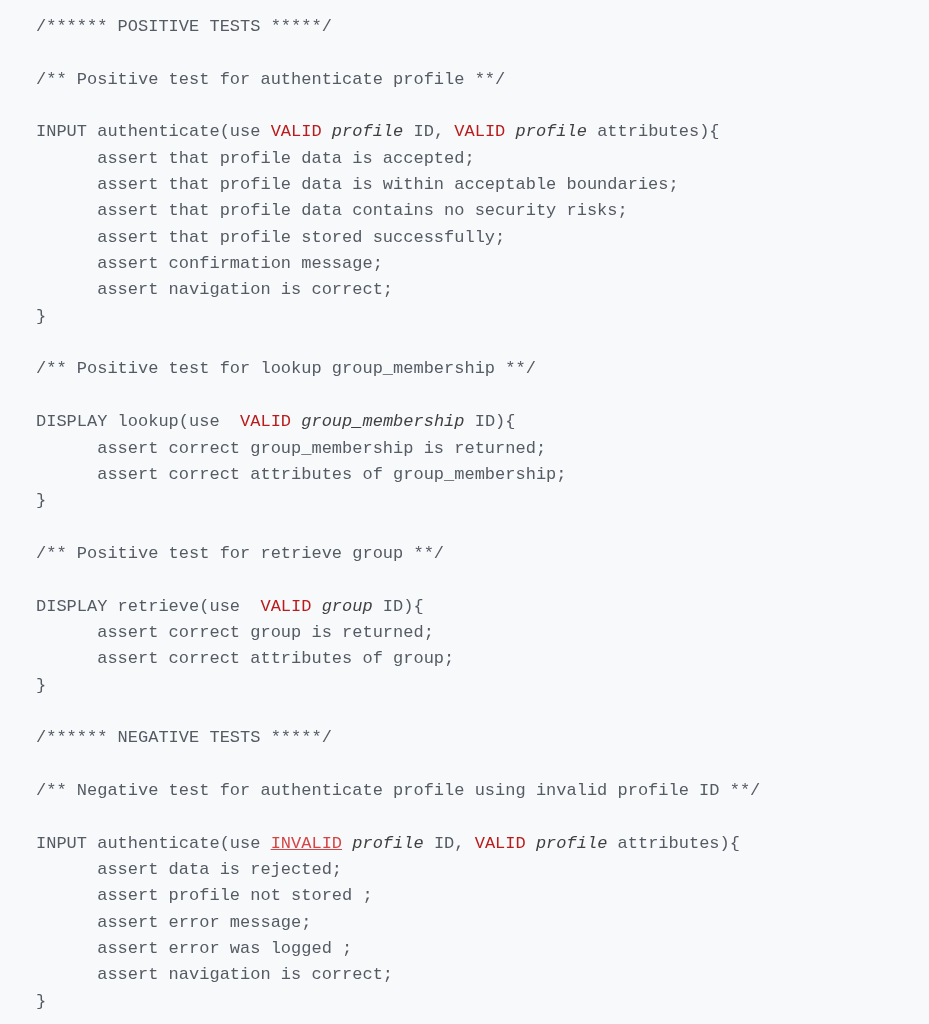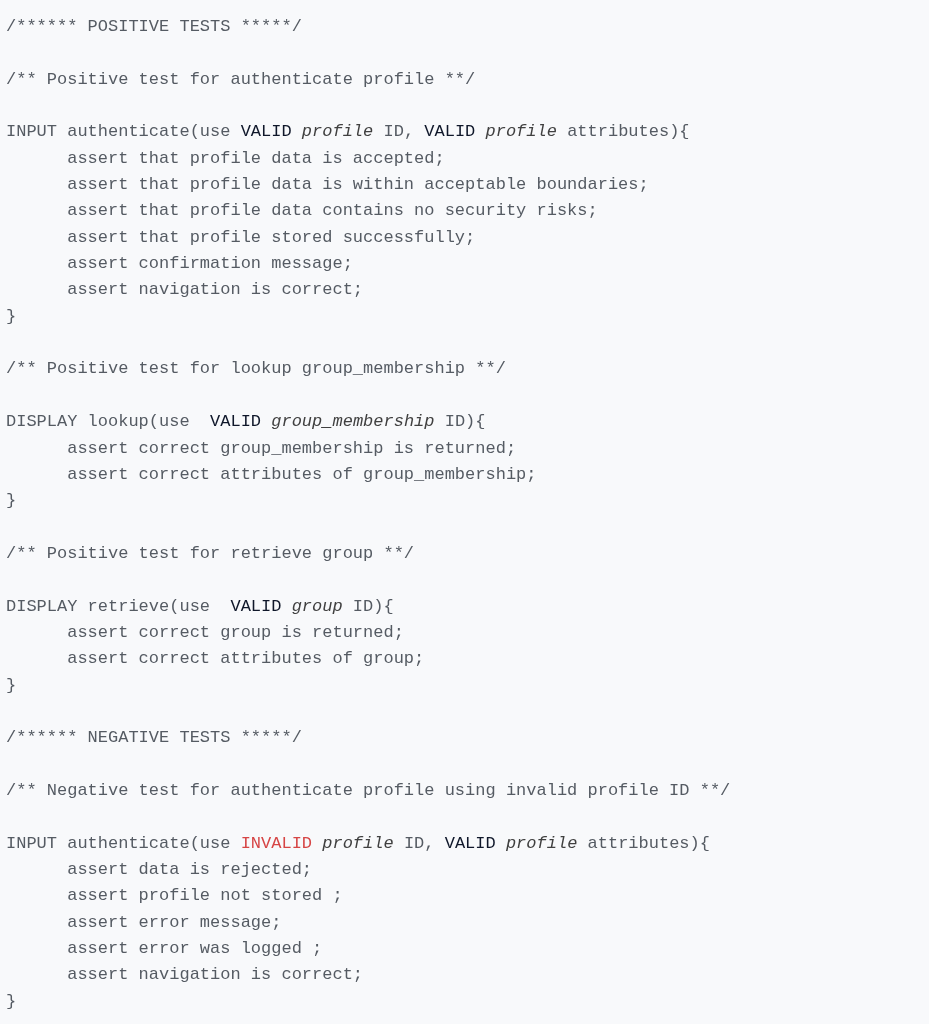--- a/index.html
+++ b/index.html
@@ -5,26 +5,26 @@
   html, body {
     margin: 0;
     padding: 0;
     background: #f8f9fb;
     font-family: "SFMono-Regular", Consolas, "Liberation Mono", Menlo, monospace;
     font-size: 17px;
     line-height: 1.55;
     color: #555b63;
   }
   .code-block {
-    padding: 14px 18px 0 6px;
+    padding: 14px 18px 0 36px;
     white-space: pre;
     overflow: hidden;
     height: 1024px;
     box-sizing: border-box;
   }
-  .tok-valid   { color: #0f172a; }
-  .tok-invalid { color: #d64545; }
+  .tok-valid   { color: #b91c1c; }
+  .tok-invalid { color: #d64545; text-decoration: underline; }
   .tok-entity  { color: #404040; font-style: italic; }
 </style>
 </head>
 <body>
 
 <div class="code-block" id="code-host"><div><span>/****** POSITIVE TESTS *****/</span></div><div>&nbsp;</div><div><span>/** Positive test for authenticate profile **/</span></div><div>&nbsp;</div><div><span>INPUT authenticate(use </span><span class="tok-valid">VALID</span><span> </span><span class="tok-entity">profile</span><span> ID, </span><span class="tok-valid">VALID</span><span> </span><span class="tok-entity">profile</span><span> attributes){</span></div><div><span>      assert that profile data is accepted;</span></div><div><span>      assert that profile data is within acceptable boundaries;</span></div><div><span>      assert that profile data contains no security risks;</span></div><div><span>      assert that profile stored successfully;</span></div><div><span>      assert confirmation message;</span></div><div><span>      assert navigation is correct;</span></div><div><span>}</span></div><div>&nbsp;</div><div><span>/** Positive test for lookup group_membership **/</span></div><div>&nbsp;</div><div><span>DISPLAY lookup(use  </span><span class="tok-valid">VALID</span><span> </span><span class="tok-entity">group_membership</span><span> ID){</span></div><div><span>      assert correct group_membership is returned;</span></div><div><span>      assert correct attributes of group_membership;</span></div><div><span>}</span></div><div>&nbsp;</div><div><span>/** Positive test for retrieve group **/</span></div><div>&nbsp;</div><div><span>DISPLAY retrieve(use  </span><span class="tok-valid">VALID</span><span> </span><span class="tok-entity">group</span><span> ID){</span></div><div><span>      assert correct group is returned;</span></div><div><span>      assert correct attributes of group;</span></div><div><span>}</span></div><div>&nbsp;</div><div><span>/****** NEGATIVE TESTS *****/</span></div><div>&nbsp;</div><div><span>/** Negative test for authenticate profile using invalid profile ID **/</span></div><div>&nbsp;</div><div><span>INPUT authenticate(use </span><span class="tok-invalid">INVALID</span><span> </span><span class="tok-entity">profile</span><span> ID, </span><span class="tok-valid">VALID</span><span> </span><span class="tok-entity">profile</span><span> attributes){</span></div><div><span>      assert data is rejected;</span></div><div><span>      assert profile not stored ;</span></div><div><span>      assert error message;</span></div><div><span>      assert error was logged ;</span></div><div><span>      assert navigation is correct;</span></div><div><span>}</span></div><div>&nbsp;</div></div>
 
 </body></html>

